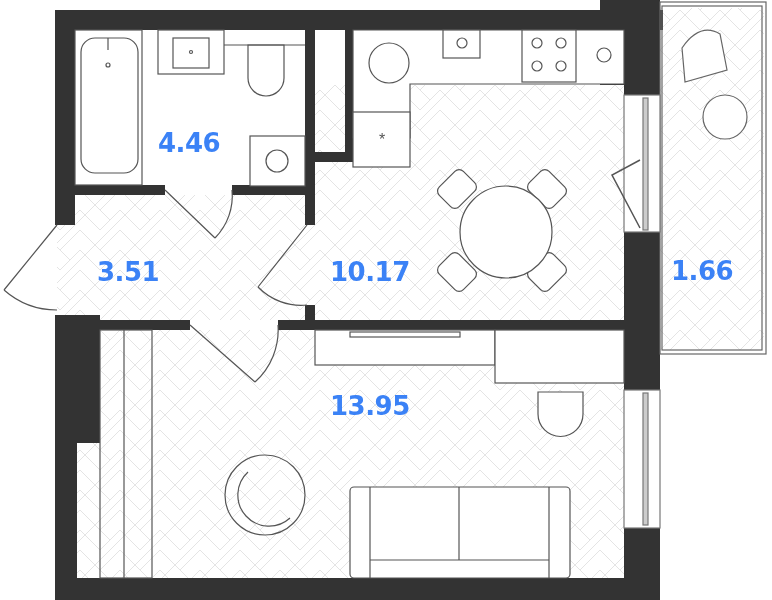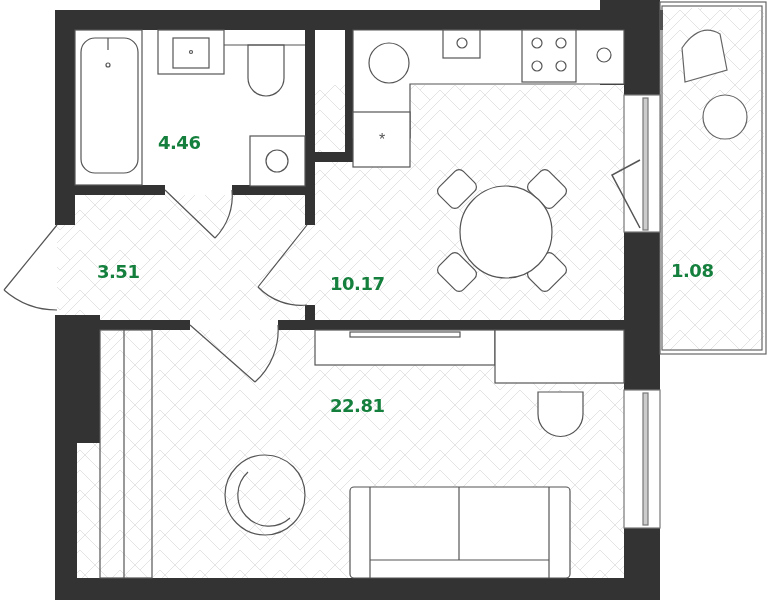--- a/index.html
+++ b/index.html
@@ -2,22 +2,22 @@
 <html><head>
 <meta charset="utf-8">
 <style>
   html, body { margin: 0; padding: 0; background: #ffffff; }
   body { width: 772px; height: 600px; position: relative; overflow: hidden; font-family: "Liberation Sans", sans-serif; }
   #plan { position: absolute; left: 0; top: 0; width: 772px; height: 600px; }
   .room-label {
     position: absolute;
     font-family: "DejaVu Sans", sans-serif;
     font-weight: bold;
-    font-size: 18px;
-    color: #15803d;
+    font-size: 26px;
+    color: #3b82f6;
     letter-spacing: -0.5px;
     line-height: 30px;
     white-space: nowrap;
   }
   .balcony-label { line-height: 38px; }
 </style>
 </head>
 <body>
 
 <svg id="plan" viewBox="0 0 772 600" xmlns="http://www.w3.org/2000/svg">
@@ -128,17 +128,17 @@
     <path d="M57 225 L4 290 M4 290 A80 80 0 0 0 57 310"></path>
     <path d="M165 190 L215 238 M215 238 A60 60 0 0 0 232 190"></path>
     <path d="M307 225 L258 287 M258 287 A60 60 0 0 0 307 305"></path>
     <path d="M190 325 L255 382 M255 382 A70 70 0 0 0 278 325"></path>
     <path d="M640 160 L612 175 L640 228" stroke-width="1.5"></path>
   </g>
 </svg>
 
 <div class="room-label" style="left:158px;top:128px;">4.46</div>
 <div class="room-label" style="left:97px;top:257px;">3.51</div>
-<div class="room-label" style="left:330px;top:269px;">10.17</div>
-<div class="room-label" style="left:330px;top:391px;">22.81</div>
+<div class="room-label" style="left:330px;top:257px;">10.17</div>
+<div class="room-label" style="left:330px;top:391px;">13.95</div>
 <div class="room-label balcony-label" style="left:671px;top:252px;">
-  <div>1.08</div>
+  <div>1.66</div>
 </div>
 
 </body></html>

